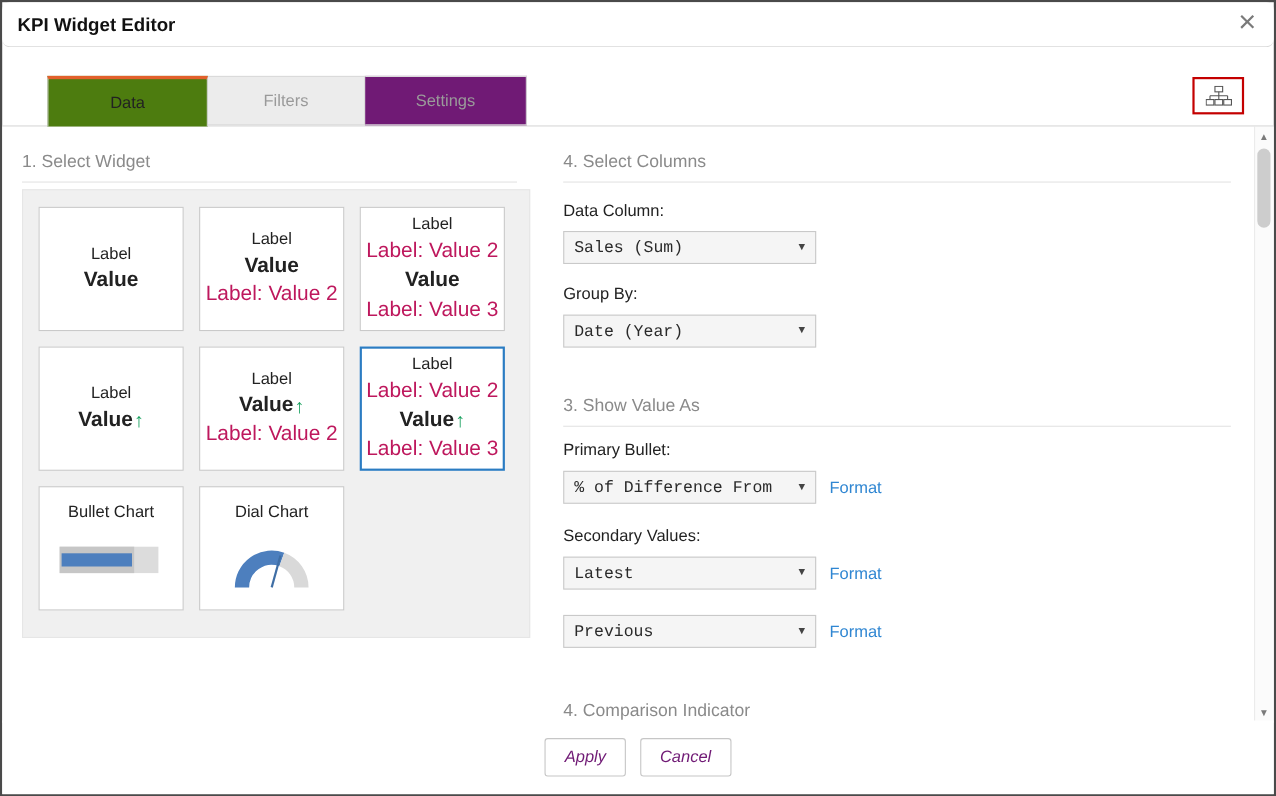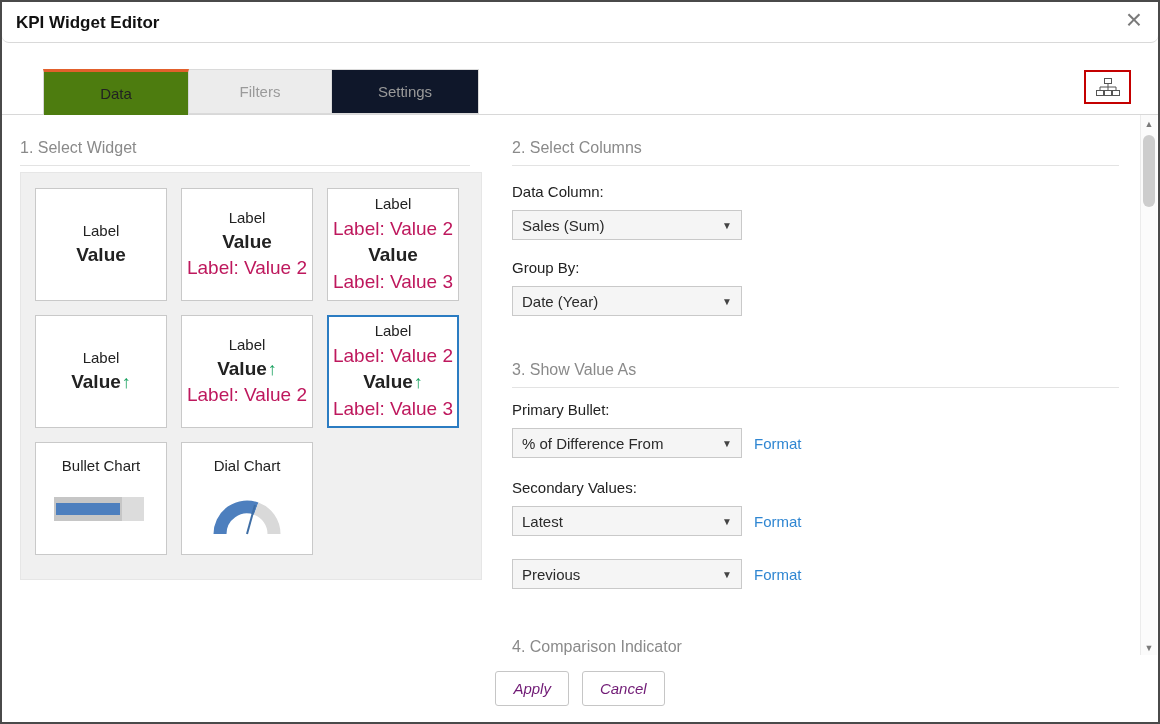--- a/index.html
+++ b/index.html
@@ -16,21 +16,21 @@
   .titlebar {
     position:absolute; top:0; left:0; right:0; height:41px;
     border-bottom:1px solid #d9d9d9; background:#fff;border-radius:7px;
   }
   .title { position:absolute; left:14px; top:0; line-height:41px; font-size:17px; font-weight:700; color:#111; }
   .close { position:absolute; right:16px; top:3px; font-size:28px; font-weight:300; color:#7a7a7a; cursor:pointer; line-height:1.1; }
   
   .tab { position:absolute; top:67px; height:45px; display:flex; align-items:center; justify-content:center; font-size:15px; cursor:pointer; }
   .tab-data { left:41px; width:146px; height:46px; background:#4d7c0f; border:1px solid #d6d6d6; border-top:3px solid #e2602c; border-bottom:none; color:#222; z-index:3; }
   .tab-filters { left:187px; width:143px; background:#ececec; border:1px solid #dadada; border-left:none; color:#9a9a9a; z-index:2; }
-  .tab-settings { left:330px; width:147px; background:#0f172a; border:1px solid #dadada; border-left:none; color:#9a9a9a; z-index:2; }
+  .tab-settings { left:330px; width:147px; background:#701a75; border:1px solid #dadada; border-left:none; color:#9a9a9a; z-index:2; }
   .tabs-underline { position:absolute; top:112px; left:0; right:0; height:1px; background:#d8d8d8; z-index:1; }
   .charttype {
     position:absolute; top:68px; right:27px; width:47px; height:34px;
     border:2px solid #c40000; background:#fff; display:flex; align-items:center; justify-content:center;
     cursor:pointer; z-index:3;
   }
   
   .content { position:absolute; top:113px; left:0; right:0; height:542px; overflow:hidden; background:#fff; }
   .sect-h { font-size:16px; color:#8a8a8a; line-height:20px; padding-bottom:7px; border-bottom:1px solid #e3e3e3; }
   .h-left { position:absolute; left:18px; top:23px; width:450px; }
@@ -55,21 +55,21 @@
   .ctitle { font-size:15px; color:#222; }
   
   .rpane { position:absolute; left:510px; top:23px; width:607px; }
   .fldlbl { font-size:15px; color:#222; margin-top:16px; line-height:19px; }
   .fldlbl.mt18 { margin-top:18px; }
   .fldlbl.mt12 { margin-top:12px; }
   .fldlbl.mt20 { margin-top:20px; }
   .dd {
     margin-top:9px; width:230px; height:30px; background:#f5f5f5;
     border:1px solid #c9c9c9; display:flex; align-items:center; justify-content:space-between;
-    padding:0 9px; font-size:15px; color:#2a2a2a; cursor:pointer;
+    padding:0 9px; font-size:15px; color:#2a2a2a; cursor:pointer;font-family:Liberation Mono, monospace;
   }
   .ddarrow { font-size:10px; color:#444; }
   .ddrow { display:flex; align-items:center; gap:12px; margin-top:9px; }
   .ddrow .dd { margin-top:0; }
   .ddrow.mt23 { margin-top:23px; }
   .fmt { font-size:15px; color:#2f86d2; cursor:pointer; text-decoration:none; }
   .sect-h.mt44 { margin-top:44px; }
   .sect-h.clipped { margin-top:48px; border-bottom:none; }
   
   .sbar { position:absolute; right:1px; top:0; width:17px; height:542px; background:#fbfbfb; border-left:1px solid #ebebeb; }
@@ -176,21 +176,21 @@
           <path d="M 13 40 A 27 27 0 0 1 49.2 14.6" stroke="#4d7fbe" stroke-width="13" fill="none"></path>
           <path d="M 49.2 14.6 A 27 27 0 0 1 67 40" stroke="#d9d9d9" stroke-width="13" fill="none"></path>
           <line x1="40" y1="40" x2="48" y2="11" stroke="#3f6ea5" stroke-width="2"></line>
         </svg>
       </div>
 
 
     </div>
 
     <div class="rpane">
-      <div class="sect-h">2. Select Columns</div>
+      <div class="sect-h">4. Select Columns</div>
 
       <div class="fldlbl">Data Column:</div>
       <div class="dd">
         <span>Sales (Sum)</span>
         <span class="ddarrow">▼</span>
       </div>
 
       <div class="fldlbl mt18">Group By:</div>
       <div class="dd">
         <span>Date (Year)</span>

